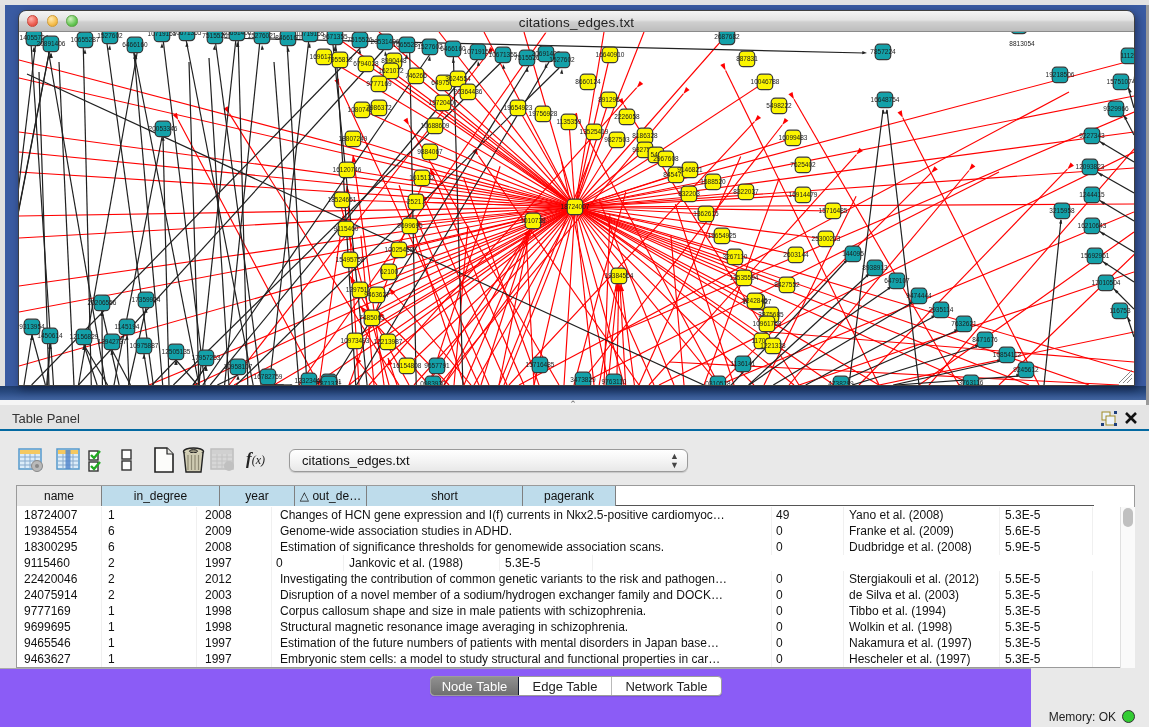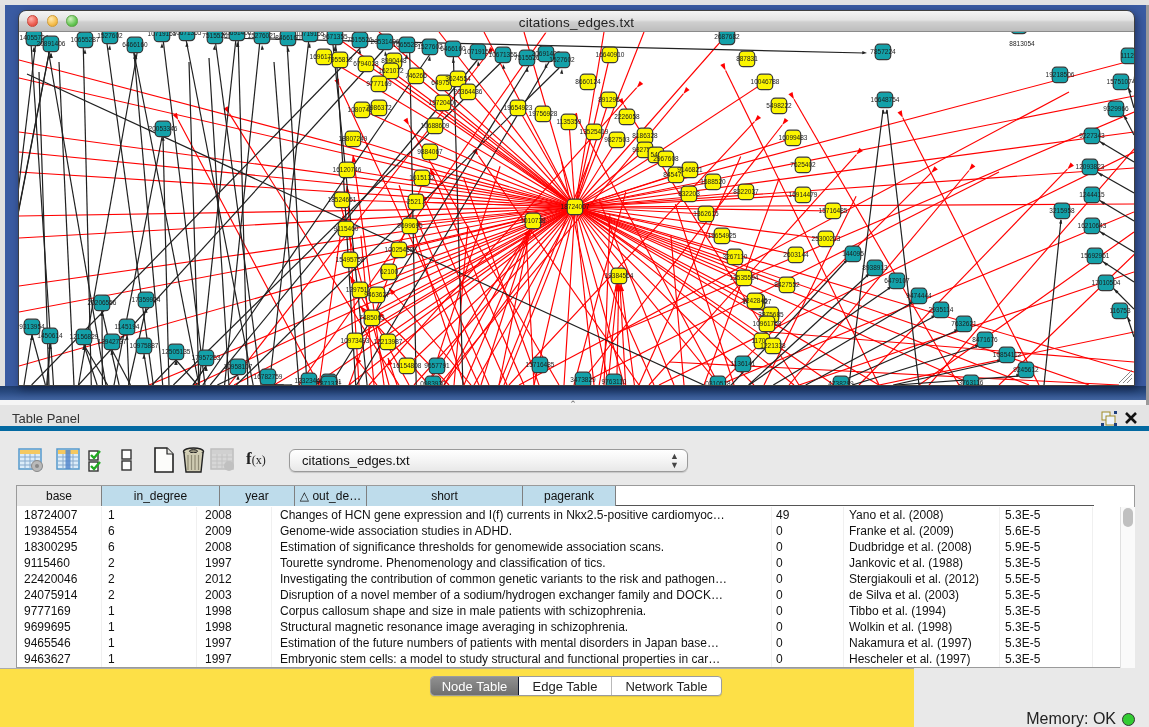--- a/index.html
+++ b/index.html
@@ -12,43 +12,43 @@
 #desk .rightstrip{position:absolute;left:1146px;top:5px;width:3px;height:400px;background:#9a9a9a}
 #desk .botgrad{position:absolute;left:0px;top:386px;width:1146px;height:14px;background:linear-gradient(180deg,#1f3b6b 0,#28497f 40%,#3a5c98 80%,#44669f 100%)}
 #desk .whiteband{position:absolute;left:0px;top:400px;width:1146px;height:5px;background:#f5f5f5}
 #win{position:absolute;left:18px;top:10px;width:1117px;height:376px;border:1px solid #3f3f3f;border-radius:8px 8px 0 0;box-shadow:2px 3px 8px rgba(0,0,20,.45)}
 #titlebar{height:21px;border-radius:7px 7px 0 0;background:linear-gradient(180deg,#f4f4f4 0,#e3e3e3 45%,#cfcfcf 55%,#bdbdbd 100%);border-bottom:1px solid #8b8b8b;position:relative}
 #titlebar .t{position:absolute;left:0;right:0;text-align:center;top:3.5px;font-size:13.5px;font-weight:normal;color:#222;letter-spacing:0.2px}
 .tl{position:absolute;top:4px;width:11.5px;height:11.5px;border-radius:50%}
 #canvas{position:absolute;left:0;top:21px;width:1115px;height:353px;background:#fff;overflow:hidden}
 
 #panel{position:absolute;left:0;top:405px;width:1149px;height:322px;background:#e9e9e9}
-#phead{position:absolute;left:0;top:0;width:1149px;height:26px;background:#e4e4e4;border-bottom:5px solid #0369a1}
+#phead{position:absolute;left:0;top:0;width:1149px;height:26px;background:#e4e4e4;border-bottom:2px solid #0369a1}
 #phead .t{position:absolute;left:12px;top:6px;font-size:13px;color:#333}
 #toolbar{position:absolute;left:0;top:27px;width:1149px;height:50px}
 .dropdown{position:absolute;left:289px;top:17px;width:399px;height:23px;border:1px solid #9a9a9a;border-radius:6px;background:linear-gradient(180deg,#ffffff,#f2f2f2 60%,#e8e8e8);box-shadow:0 1px 1px rgba(0,0,0,.15);font-size:13px;color:#111;line-height:21px;padding-left:12px}
 .dropdown .ar{position:absolute;right:8px;top:2px;font-size:9px;color:#444;line-height:9px}
 #tbl{position:absolute;left:16px;top:80px;width:1119px;height:183px;background:#fff;border:1px solid #9a9a9a}
 #thead{position:absolute;left:0;top:0;height:20px;width:1077px;display:flex;font-size:12px;color:#111;border-bottom:1px solid #555}
 #thead div{background:#bedceb;border-right:1px solid #7f7f7f;text-align:center;line-height:20px;height:20px}
 #thead .h0{background:#e8e8e8;width:85px}
 .h1{width:118px}.h2{width:75px}.h3{width:500px}.h4{width:72px}.h5{width:156px}.h6{width:93px}
 #tbody{position:absolute;left:0;top:21px;width:1077px}
 .tr{display:flex;height:16px;font-size:12px;color:#111;line-height:16px;white-space:nowrap}
 .tr div{overflow:hidden;border-right:1px solid #f0f0f0}
 .c0{width:85px;padding-left:7px}.c1{width:95px;padding-left:6px}.c2{width:75px;padding-left:8px}.c3{width:500px;padding-left:8px}.c4{width:72px;padding-left:4px}.c5{width:156px;padding-left:5px}.c6{width:93px;padding-left:5px}
 #vscroll{position:absolute;left:1103px;top:21px;width:15px;height:161px;background:#fafafa;border-left:1px solid #e0e0e0}
 #vscroll .thumb{position:absolute;left:2px;top:1px;width:10px;height:19px;border-radius:5px;background:#c0c0c0}
-#tabs{position:absolute;left:0;top:263px;width:914px;height:59px;border-top:1px solid #ababab;background:#fde047}
+#tabs{position:absolute;left:0;top:263px;width:1031px;height:59px;border-top:1px solid #ababab;background:#8b5cf6}
 .seg{position:absolute;left:430px;top:7px;height:20px;display:flex;border:1px solid #9c9c9c;border-radius:4px;overflow:hidden;font-size:13px;background:#fff;box-shadow:0 1px 1px rgba(0,0,0,.1)}
 .seg div{line-height:20px;padding:0;text-align:center;color:#222}
 .seg .s0{width:87px;background:linear-gradient(180deg,#909090,#6f6f6f);color:#fff}
 .seg .s1{width:93px;border-left:1px solid #0f172a}
 .seg .s2{width:110px;border-left:1px solid #b9b9b9}
-#status{position:absolute;right:14px;top:305px;font-size:16px;color:#222}
+#status{position:absolute;right:14px;top:305px;font-size:12px;color:#222}
 #status .dot{display:inline-block;width:13px;height:13px;border-radius:50%;background:#33cc33;border:1.5px solid #333;vertical-align:-2px;margin-left:6px}
 .panedot{position:absolute;left:566px;top:-6px;width:14px;height:10px;font-size:9px;color:#666;text-align:center;line-height:10px}
 </style></head><body>
 <div id="desk">
 <div style="position:absolute;left:0px;top:344px;width:8px;height:10px;color:#888;font-size:8px;line-height:10px">⌐</div>
  <div class="topstrip"></div>
     <div class="leftstrip"></div>
     <div class="rightstrip"></div>
     <div class="botgrad"></div>
     <div class="whiteband"></div>
@@ -836,26 +836,26 @@
     <ellipse cx="12.5" cy="4.2" rx="4" ry="1.6" fill="#9a9680" stroke="#222"></ellipse>
     <path d="M3 6 L5 25 L20 25 L22 6" fill="#cfcbb2" stroke="#222" stroke-width="1.4"></path>
     <path d="M7 8 V23 M10.5 8 V23 M14 8 V23 M17.5 8 V23" stroke="#8f8b74" stroke-width="1.2"></path>
   </svg>
   <svg style="position:absolute;left:210px;top:16px" width="26" height="25" opacity="0.55">
     <rect x="1" y="1" width="22" height="20" fill="#c9c9c9" stroke="#9a9a9a" stroke-width="1.5"></rect>
     <rect x="2" y="2" width="20" height="4" fill="#bdbdbd"></rect>
     <path d="M2 9 H22 M2 13 H22 M2 17 H22 M7 6 V21 M12 6 V21 M17 6 V21" stroke="#a5a5a5" stroke-width="1"></path>
     <circle cx="19" cy="18" r="5" fill="#9f9f9f"></circle>
   </svg>
-  <div style="position:absolute;left:246px;top:17px;font-size:17px;font-family:'Liberation Serif',serif;color:#222"><b>f</b><span style="font-size:12px">(x)</span></div>
+  <div style="position:absolute;left:246px;top:17px;font-size:17px;font-style:italic;font-family:'Liberation Serif',serif;color:#222"><b>f</b><span style="font-size:12px">(x)</span></div>
   <div class="dropdown">citations_edges.txt<div class="ar">▲<br>▼</div></div>
  </div>
  <div id="tbl">
   <div id="thead">
-        <div class="h0">base</div>
+        <div class="h0">name</div>
         <div class="h1">in_degree</div>
         <div class="h2">year</div>
         <div class="h4">△ out_de…</div>
         <div class="h5">short</div>
         <div class="h6">pagerank</div>
       </div>
   <div id="tbody">
         <div class="tr">
           <div class="c0">18724007</div>
           <div class="c1">1</div>
@@ -880,21 +880,20 @@
           <div class="c2">2008</div>
           <div class="c3">Estimation of significance thresholds for genomewide association scans.</div>
           <div class="c4">0</div>
           <div class="c5">Dudbridge et al. (2008)</div>
           <div class="c6">5.9E-5</div>
         </div>
         <div class="tr">
           <div class="c0">9115460</div>
           <div class="c1">2</div>
           <div class="c2">1997</div>
-          <div class="c3">Tourette syndrome. Phenomenology and classification of tics.</div>
           <div class="c4">0</div>
           <div class="c5">Jankovic et al. (1988)</div>
           <div class="c6">5.3E-5</div>
         </div>
         <div class="tr">
           <div class="c0">22420046</div>
           <div class="c1">2</div>
           <div class="c2">2012</div>
           <div class="c3">Investigating the contribution of common genetic variants to the risk and pathogen…</div>
           <div class="c4">0</div>

